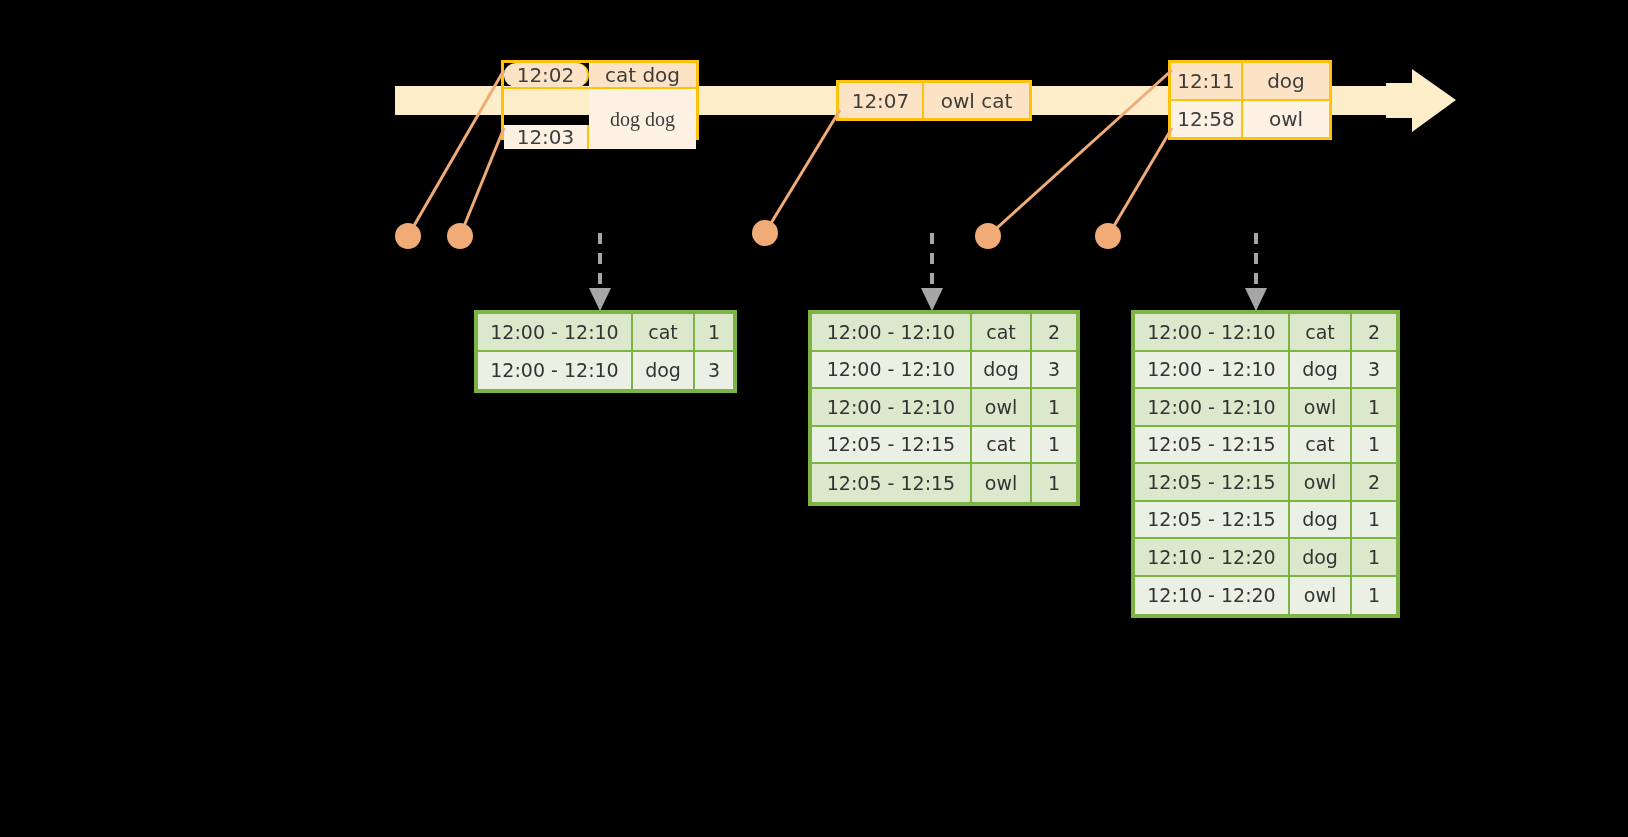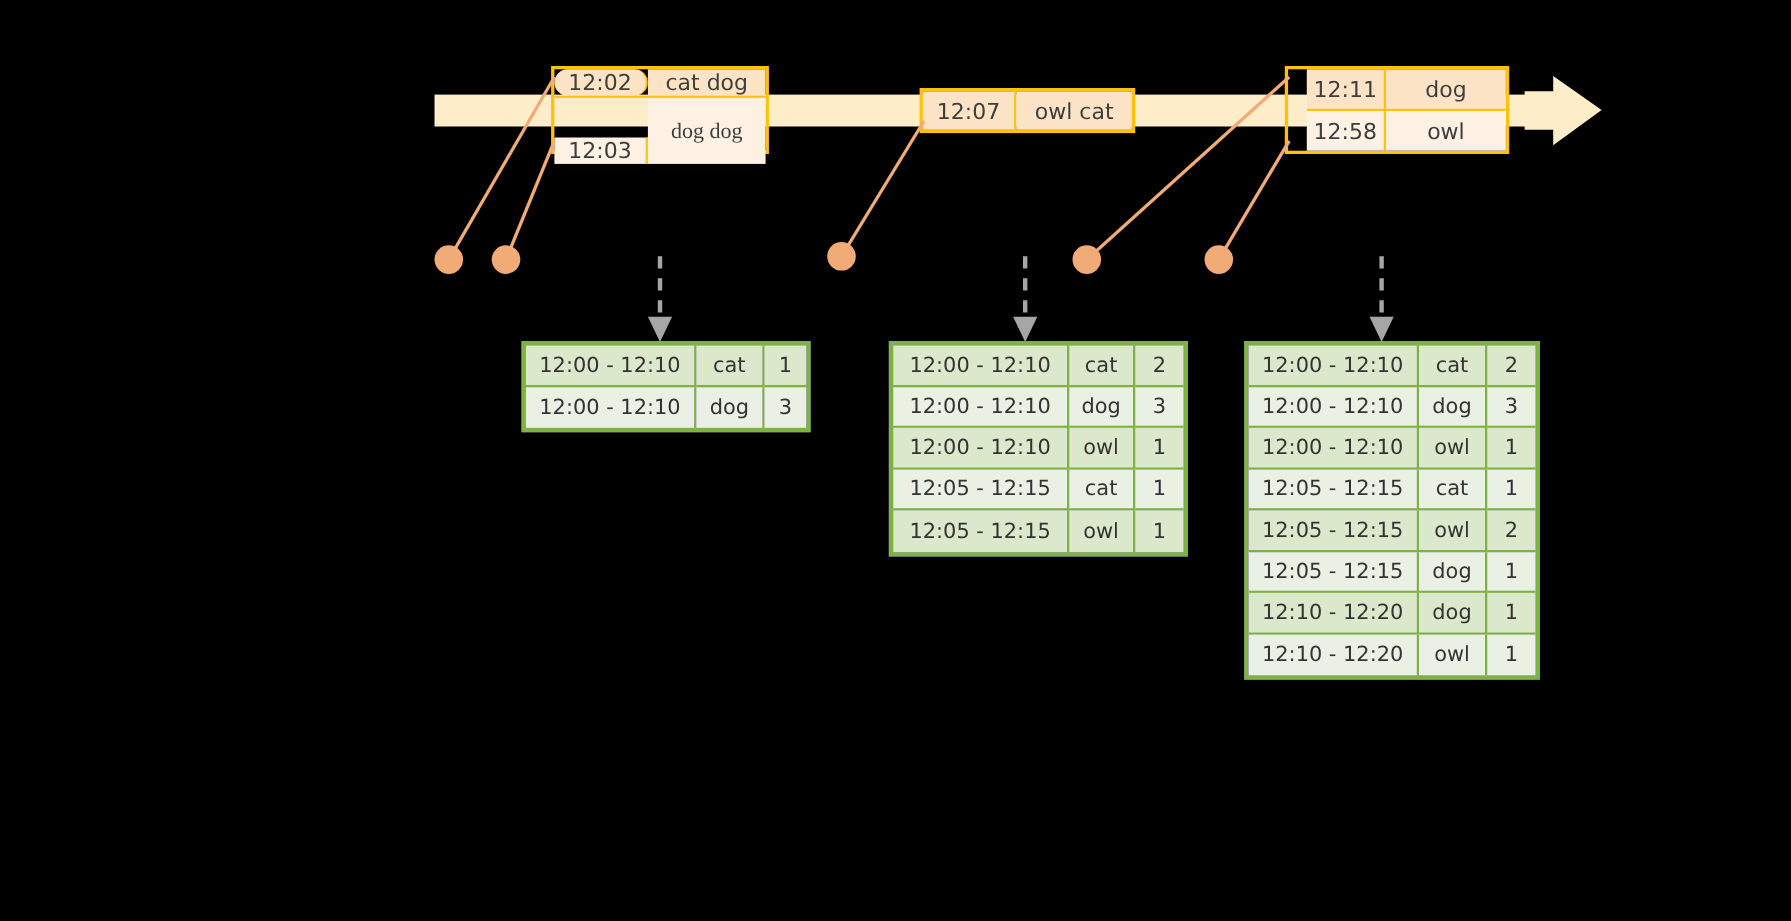--- a/index.html
+++ b/index.html
@@ -23,21 +23,21 @@
   .evrow.r1 .evcell{background:#fdf1e4;}
 
   
   .dot{position:absolute;width:26px;height:26px;border-radius:50%;
        background:#f0ab76;box-sizing:border-box;}
   svg.leaders{position:absolute;left:0;top:0;width:1628px;height:837px;
               pointer-events:none;}
 
   
   .gtable{position:absolute;border:4px solid #7cb342;box-sizing:border-box;
-          display:flex;flex-direction:column;background:#6d28d9;}
+          display:flex;flex-direction:column;background:#7dd3fc;}
   .gtable .grow{display:flex;height:37.5px;}
   .gtable .gcell{display:flex;align-items:center;justify-content:center;
                  font-size:19px;color:#333;box-sizing:border-box;
                  border-right:2px solid #7cb342;border-bottom:2px solid #7cb342;}
   .gtable .gcell:last-child{border-right:none;}
   .gtable .grow:last-child .gcell{border-bottom:none;}
   .gcell.shade{background:#dce8cc;}
   .gcell.light{background:#eaf0e4;}
   .gcell.win{width:155px;}
   .gcell.word{width:62px;text-align:center;}
@@ -70,21 +70,21 @@
     </div>
   </div>
 
   <div class="evbox" style="left:836px;top:80px;width:196px;height:41px;">
     <div class="evrow r0">
       <div class="evcell time" style="width:85px;">12:07</div>
       <div class="evcell words" style="flex:1;">owl cat</div>
     </div>
   </div>
 
-  <div class="evbox" style="left:1168px;top:60px;width:204px;height:80px;padding-left:17px;">
+  <div class="evbox" style="left:1168px;top:60px;width:164px;height:80px;">
     <div class="evrow r0">
       <div class="evcell time" style="width:72px;">12:11</div>
       <div class="evcell words" style="flex:1;">dog</div>
     </div>
     <div class="evrow r1">
       <div class="evcell time" style="width:72px;">12:58</div>
       <div class="evcell words" style="flex:1;">owl</div>
     </div>
   </div>
 

